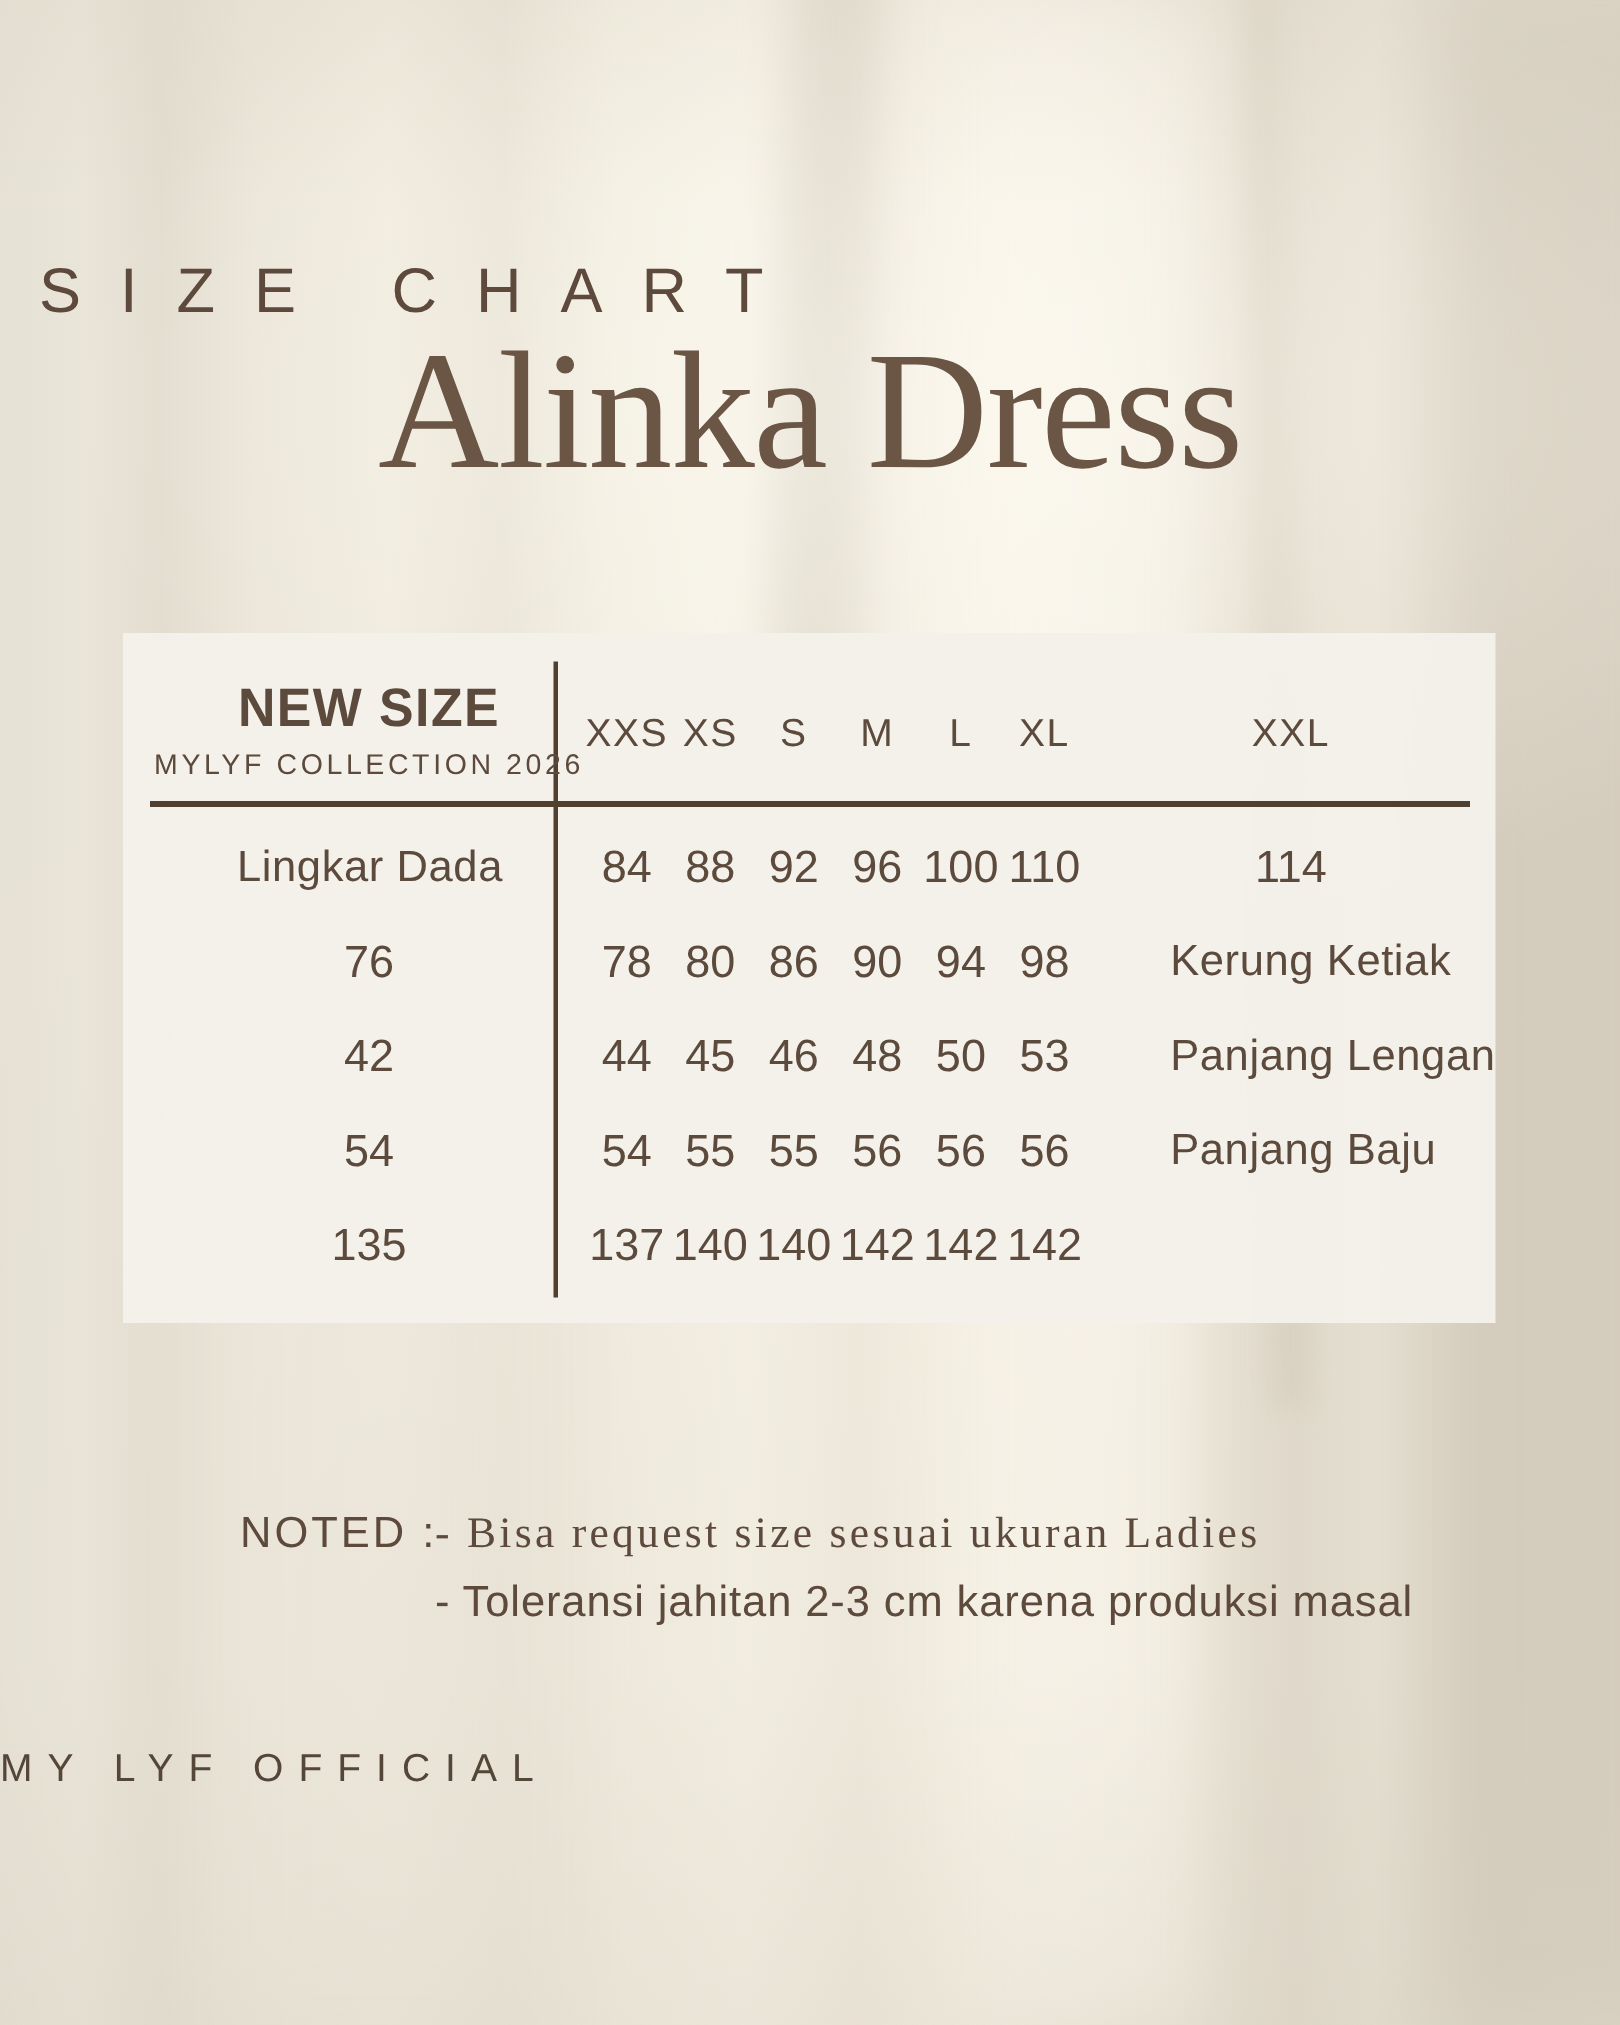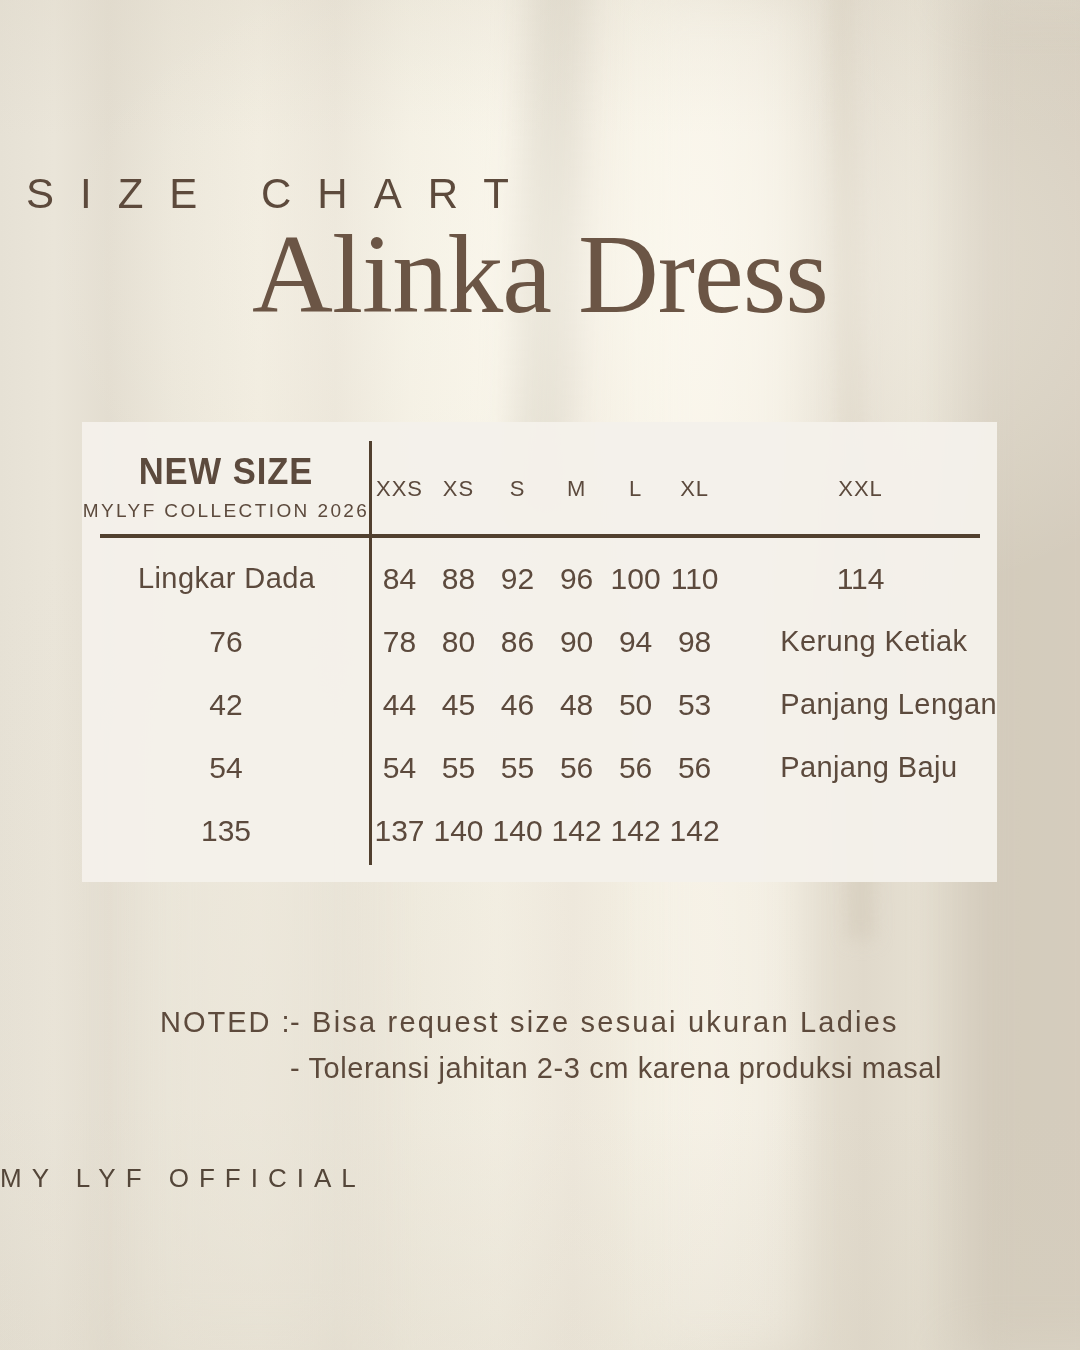--- a/index.html
+++ b/index.html
@@ -63,47 +63,48 @@
     position:absolute; left:18px; top:112px; width:880px; height:4px;
     background:#51402f;
   }
   .grid {
     position:absolute; inset:0;
     display:grid;
     grid-template-columns:288px repeat(7, 1fr);
     grid-template-rows:125px repeat(5, 63px);
     align-items:center;
     color:#5c4a3d;
+    margin-left:20px;
   }
   .corner { text-align:center; padding-top:4px; }
   .new-size {
     display:inline-block;
     font-size:36px; font-weight:700; letter-spacing:1px; color:#5c4a3d;
     transform:scaleX(0.96);
   }
   .collection {
     margin-top:7px;
     font-size:19px; letter-spacing:2.4px; color:#5c4a3d;
   }
   .col-h {
-    text-align:center; font-size:22px; letter-spacing:1px; padding-top:8px;
+    text-align:center; font-size:26px; letter-spacing:1px; padding-top:8px;
   }
   .row-label {
     font-size:29px; letter-spacing:0.4px; padding-left:56px; white-space:nowrap;
   }
   .cell { text-align:center; font-size:30px; }
 
   
   .notes {
     position:absolute; left:160px; top:999px;
     display:grid; grid-template-columns:130px auto;
     color:#5d4a3c; font-size:29px; line-height:46px;
   }
   .notes-prefix { letter-spacing:2px; white-space:nowrap; }
-  .notes-items div:nth-child(1) { letter-spacing:2.2px; white-space:nowrap; }
+  .notes-items div:nth-child(1) { letter-spacing:2.2px; white-space:nowrap;font-family:Liberation Serif, serif; }
   .notes-items div:nth-child(2) { letter-spacing:0.6px; white-space:nowrap; }
 
   
   .footer-brand {
     position:absolute; top:1163px; left:0; width:100%;
     text-align:left; 
     font-size:26px; letter-spacing:10px; color:#544639;
   }
 </style>
 </head>

